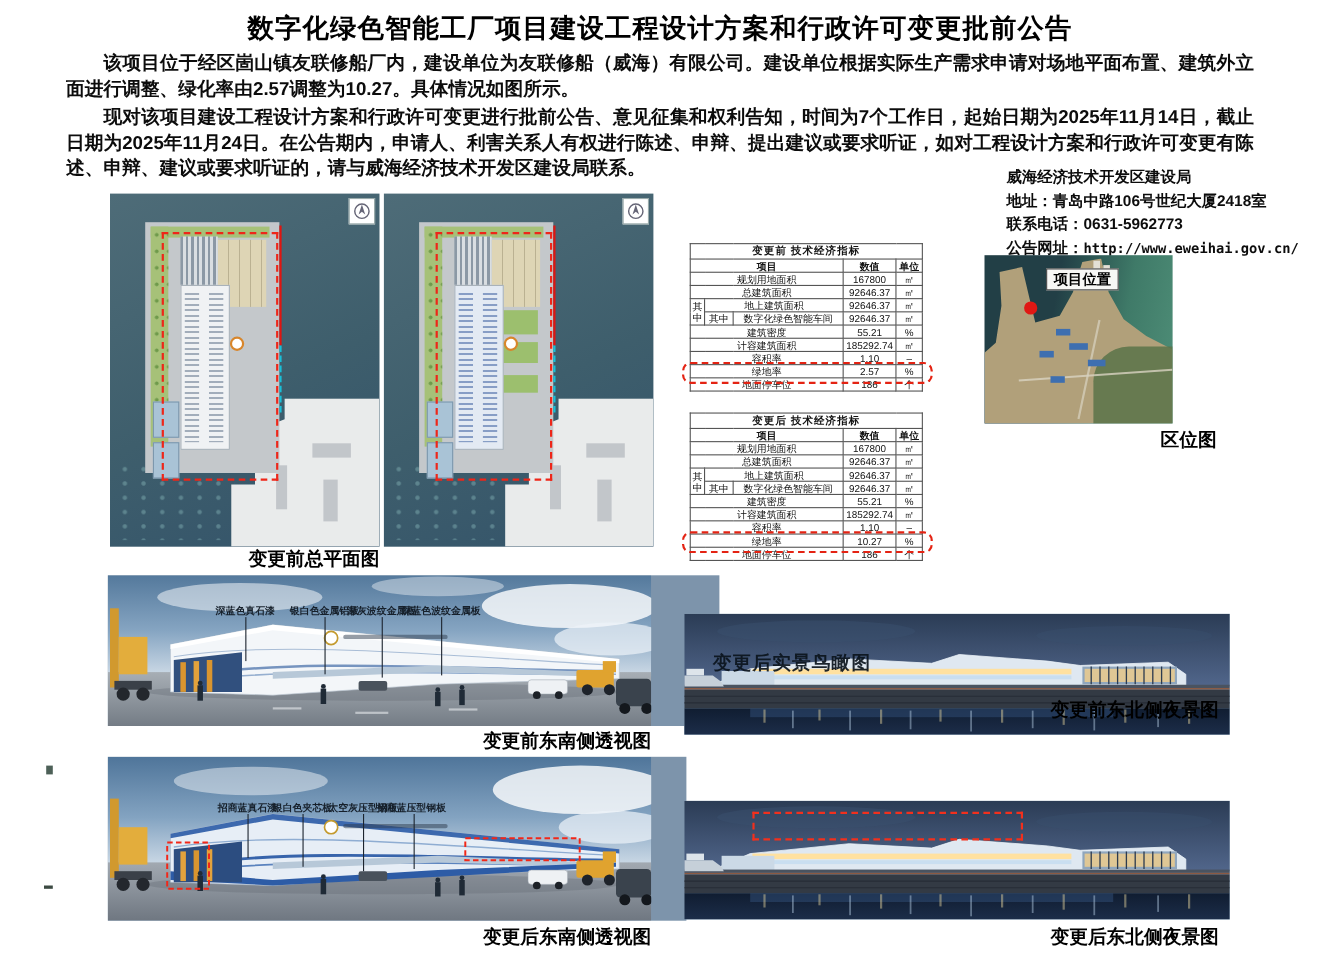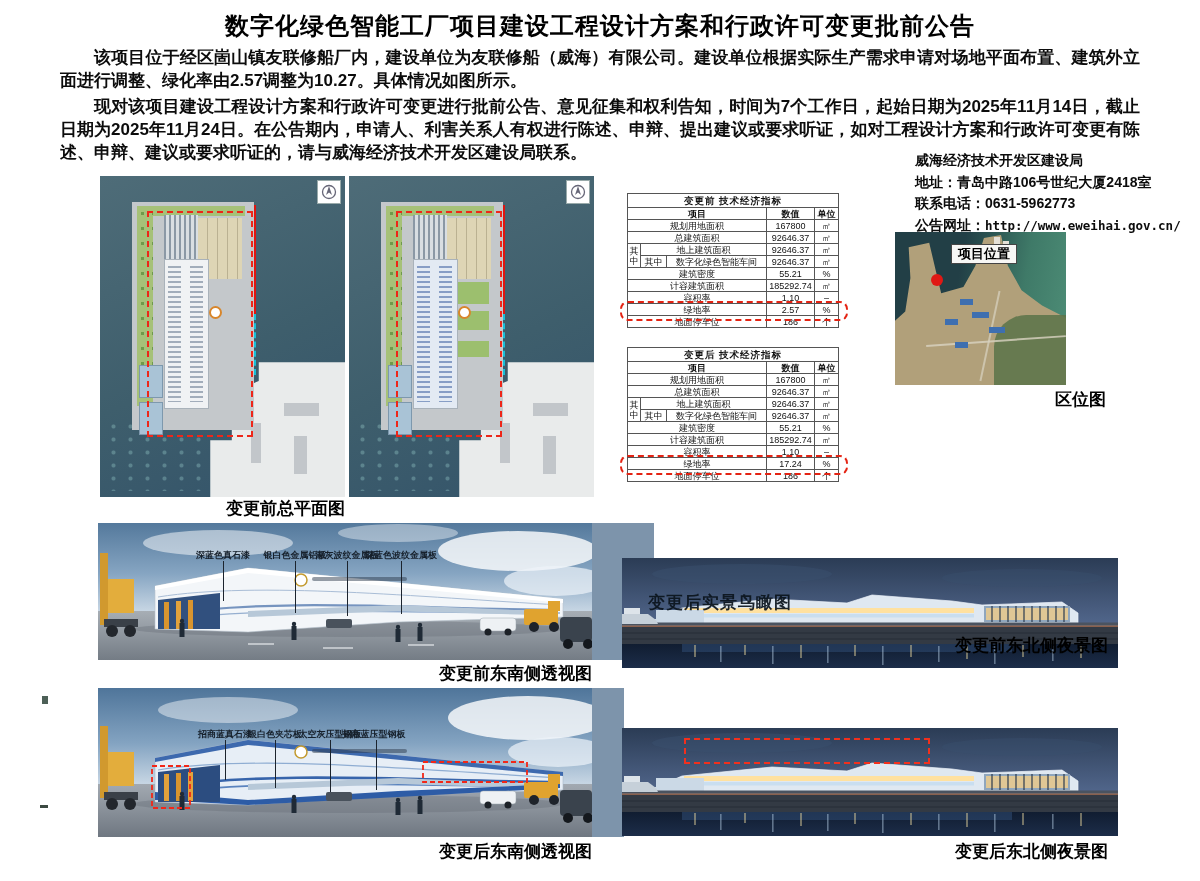--- a/index.html
+++ b/index.html
@@ -13,21 +13,21 @@
   .intro p{margin:0;text-indent:2em;}
   .intro p + p{margin-top:3px;}
   .agency{position:absolute;left:915px;top:150px;font-size:14px;font-weight:bold;
           line-height:21.5px;white-space:nowrap;color:#0c0c0c;}
   .agency .url{font-family:"DejaVu Sans Mono",monospace;font-size:12.5px;}
   
   .caption{position:absolute;font-size:17px;font-weight:bold;color:#000;text-align:right;white-space:nowrap;}
   
   .twrap{position:absolute;left:627px;width:213px;}
   #twrap-before{top:193px;} #twrap-after{top:347px;}
-  table.ttable{border-collapse:collapse;width:211px;font-size:9px;color:#111;table-layout:fixed;}
+  table.ttable{border-collapse:collapse;width:211px;font-size:9px;color:#111;table-layout:fixed;margin-top:28px;}
   table.ttable td{border:1px solid #555;text-align:center;padding:0;height:11px;line-height:10px;overflow:hidden;}
   table.ttable td.tbl-title{font-weight:bold;height:13px;font-size:9.5px;letter-spacing:1px;}
   table.ttable td.hd{font-weight:bold;}
   td.vz{line-height:1.05;word-break:break-all;padding:0 1px;}
   td.rel{position:relative;overflow:visible !important;}
   .rowhl{position:absolute;left:-8px;top:-3px;width:224px;height:16px;
          border:2px dashed #e42313;border-radius:8px;pointer-events:none;z-index:5;}
   
   .plan{position:absolute;top:176px;width:245px;height:321px;overflow:hidden;
         background:linear-gradient(155deg,#4e6c78 0%,#3e5e6c 55%,#33536a 100%);}
@@ -299,21 +299,21 @@
             <td>185292.74</td>
             <td>㎡</td>
           </tr>
       <tr>
             <td colspan="3">容积率</td>
             <td>1.10</td>
             <td>–</td>
           </tr>
       <tr>
             <td colspan="3" class="rel"><span>绿地率</span><div class="rowhl"></div></td>
-            <td>17.24</td>
+            <td>10.27</td>
             <td>%</td>
           </tr>
       <tr>
             <td colspan="3">地面停车位</td>
             <td>186</td>
             <td>个</td>
           </tr>
     </tbody>
       </table>
   </div>

